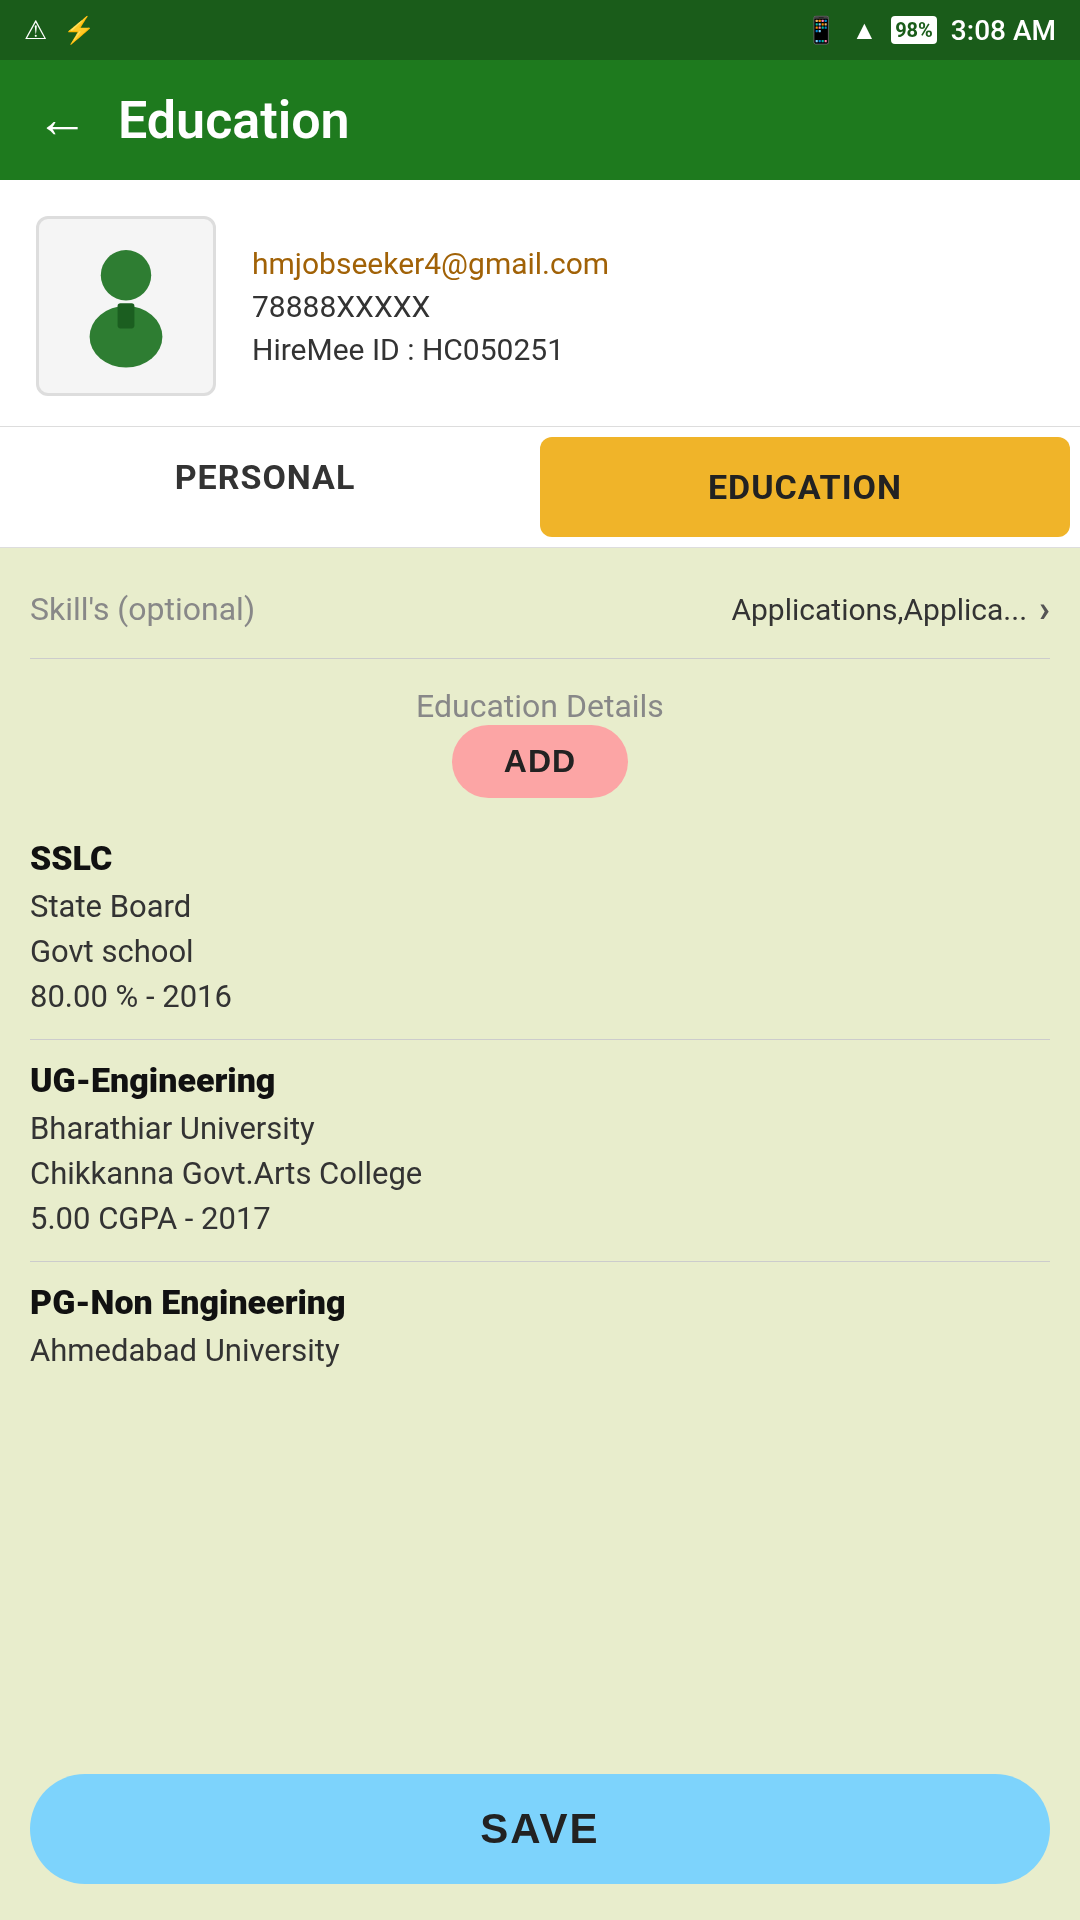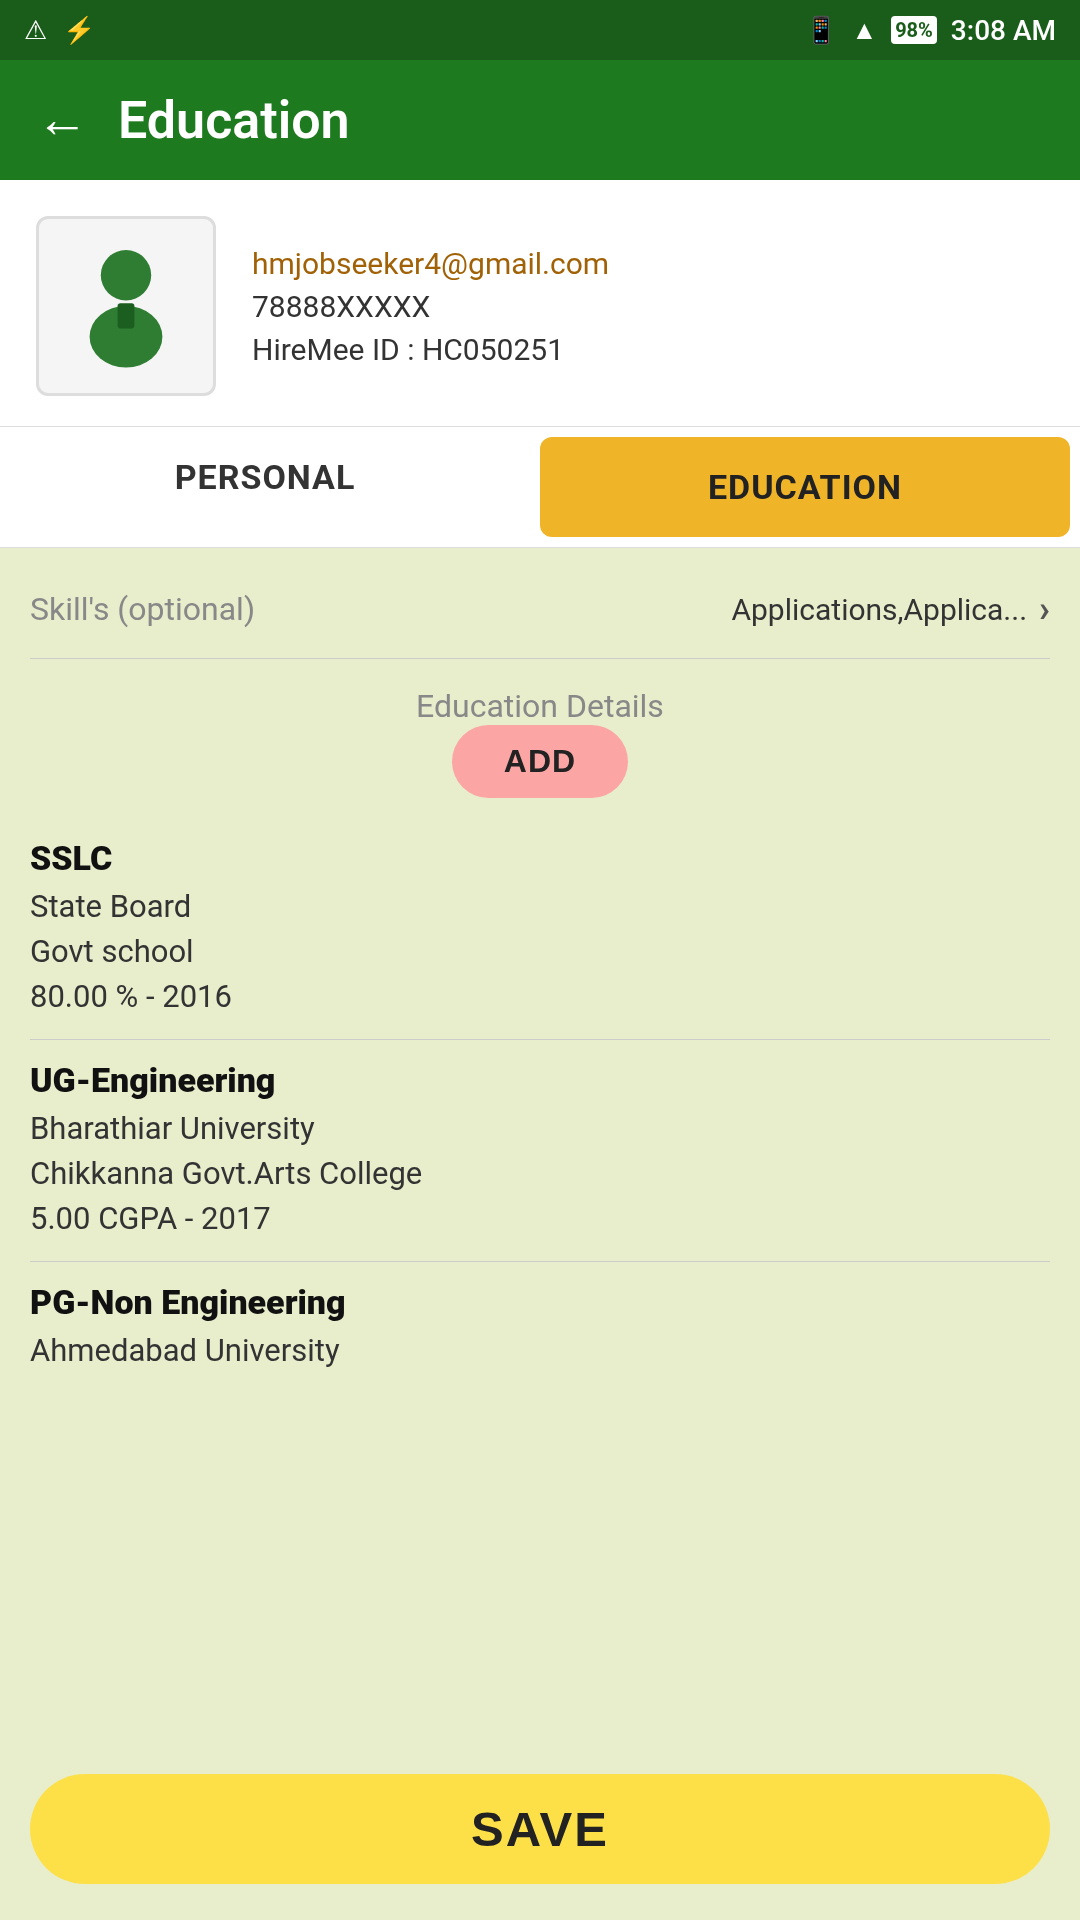--- a/index.html
+++ b/index.html
@@ -239,23 +239,23 @@
       position: fixed;
       bottom: 0;
       left: 0;
       width: 1080px;
       background: #e8edcc;
       padding: 20px 30px 36px 30px;
     }
     .save-btn {
       width: 100%;
       height: 110px;
-      background: #fde047;
+      background: #7dd3fc;
       color: #222;
-      font-size: 49px;
+      font-size: 42px;
       font-weight: 700;
       border: none;
       border-radius: 60px;
       cursor: pointer;
       letter-spacing: 2px;
     }
 
     
     .content-bottom-pad {
       height: 180px;

